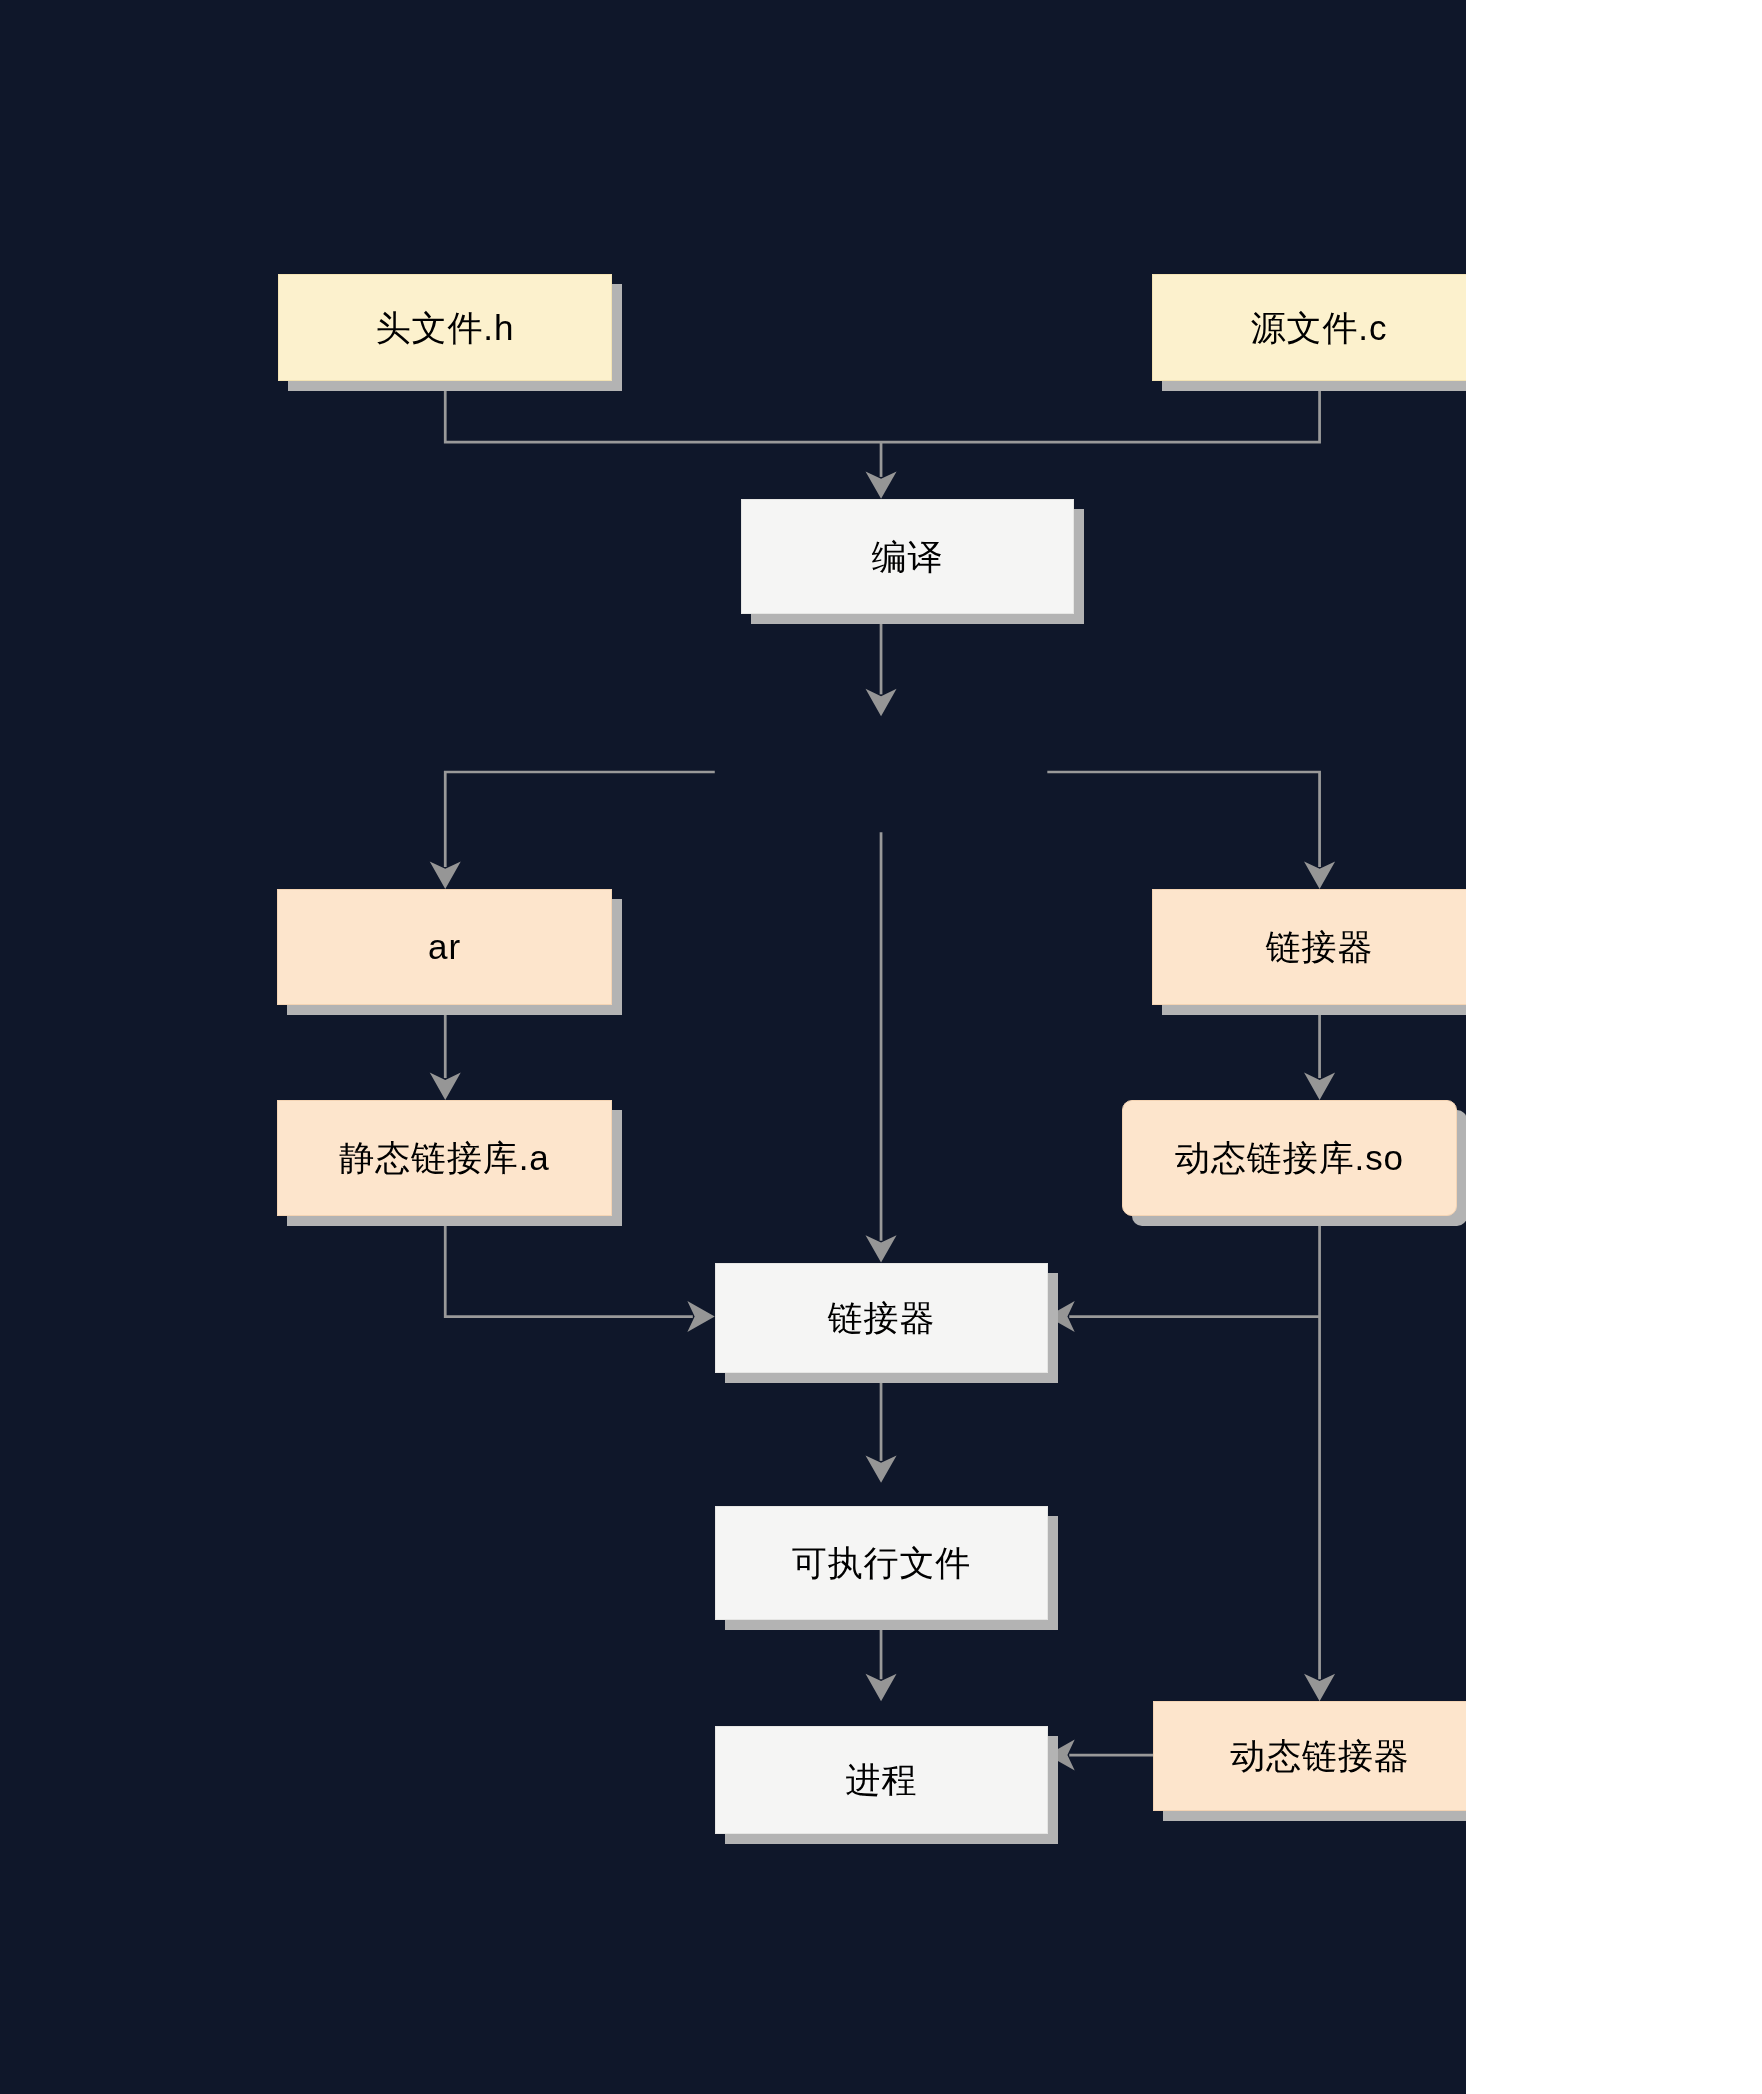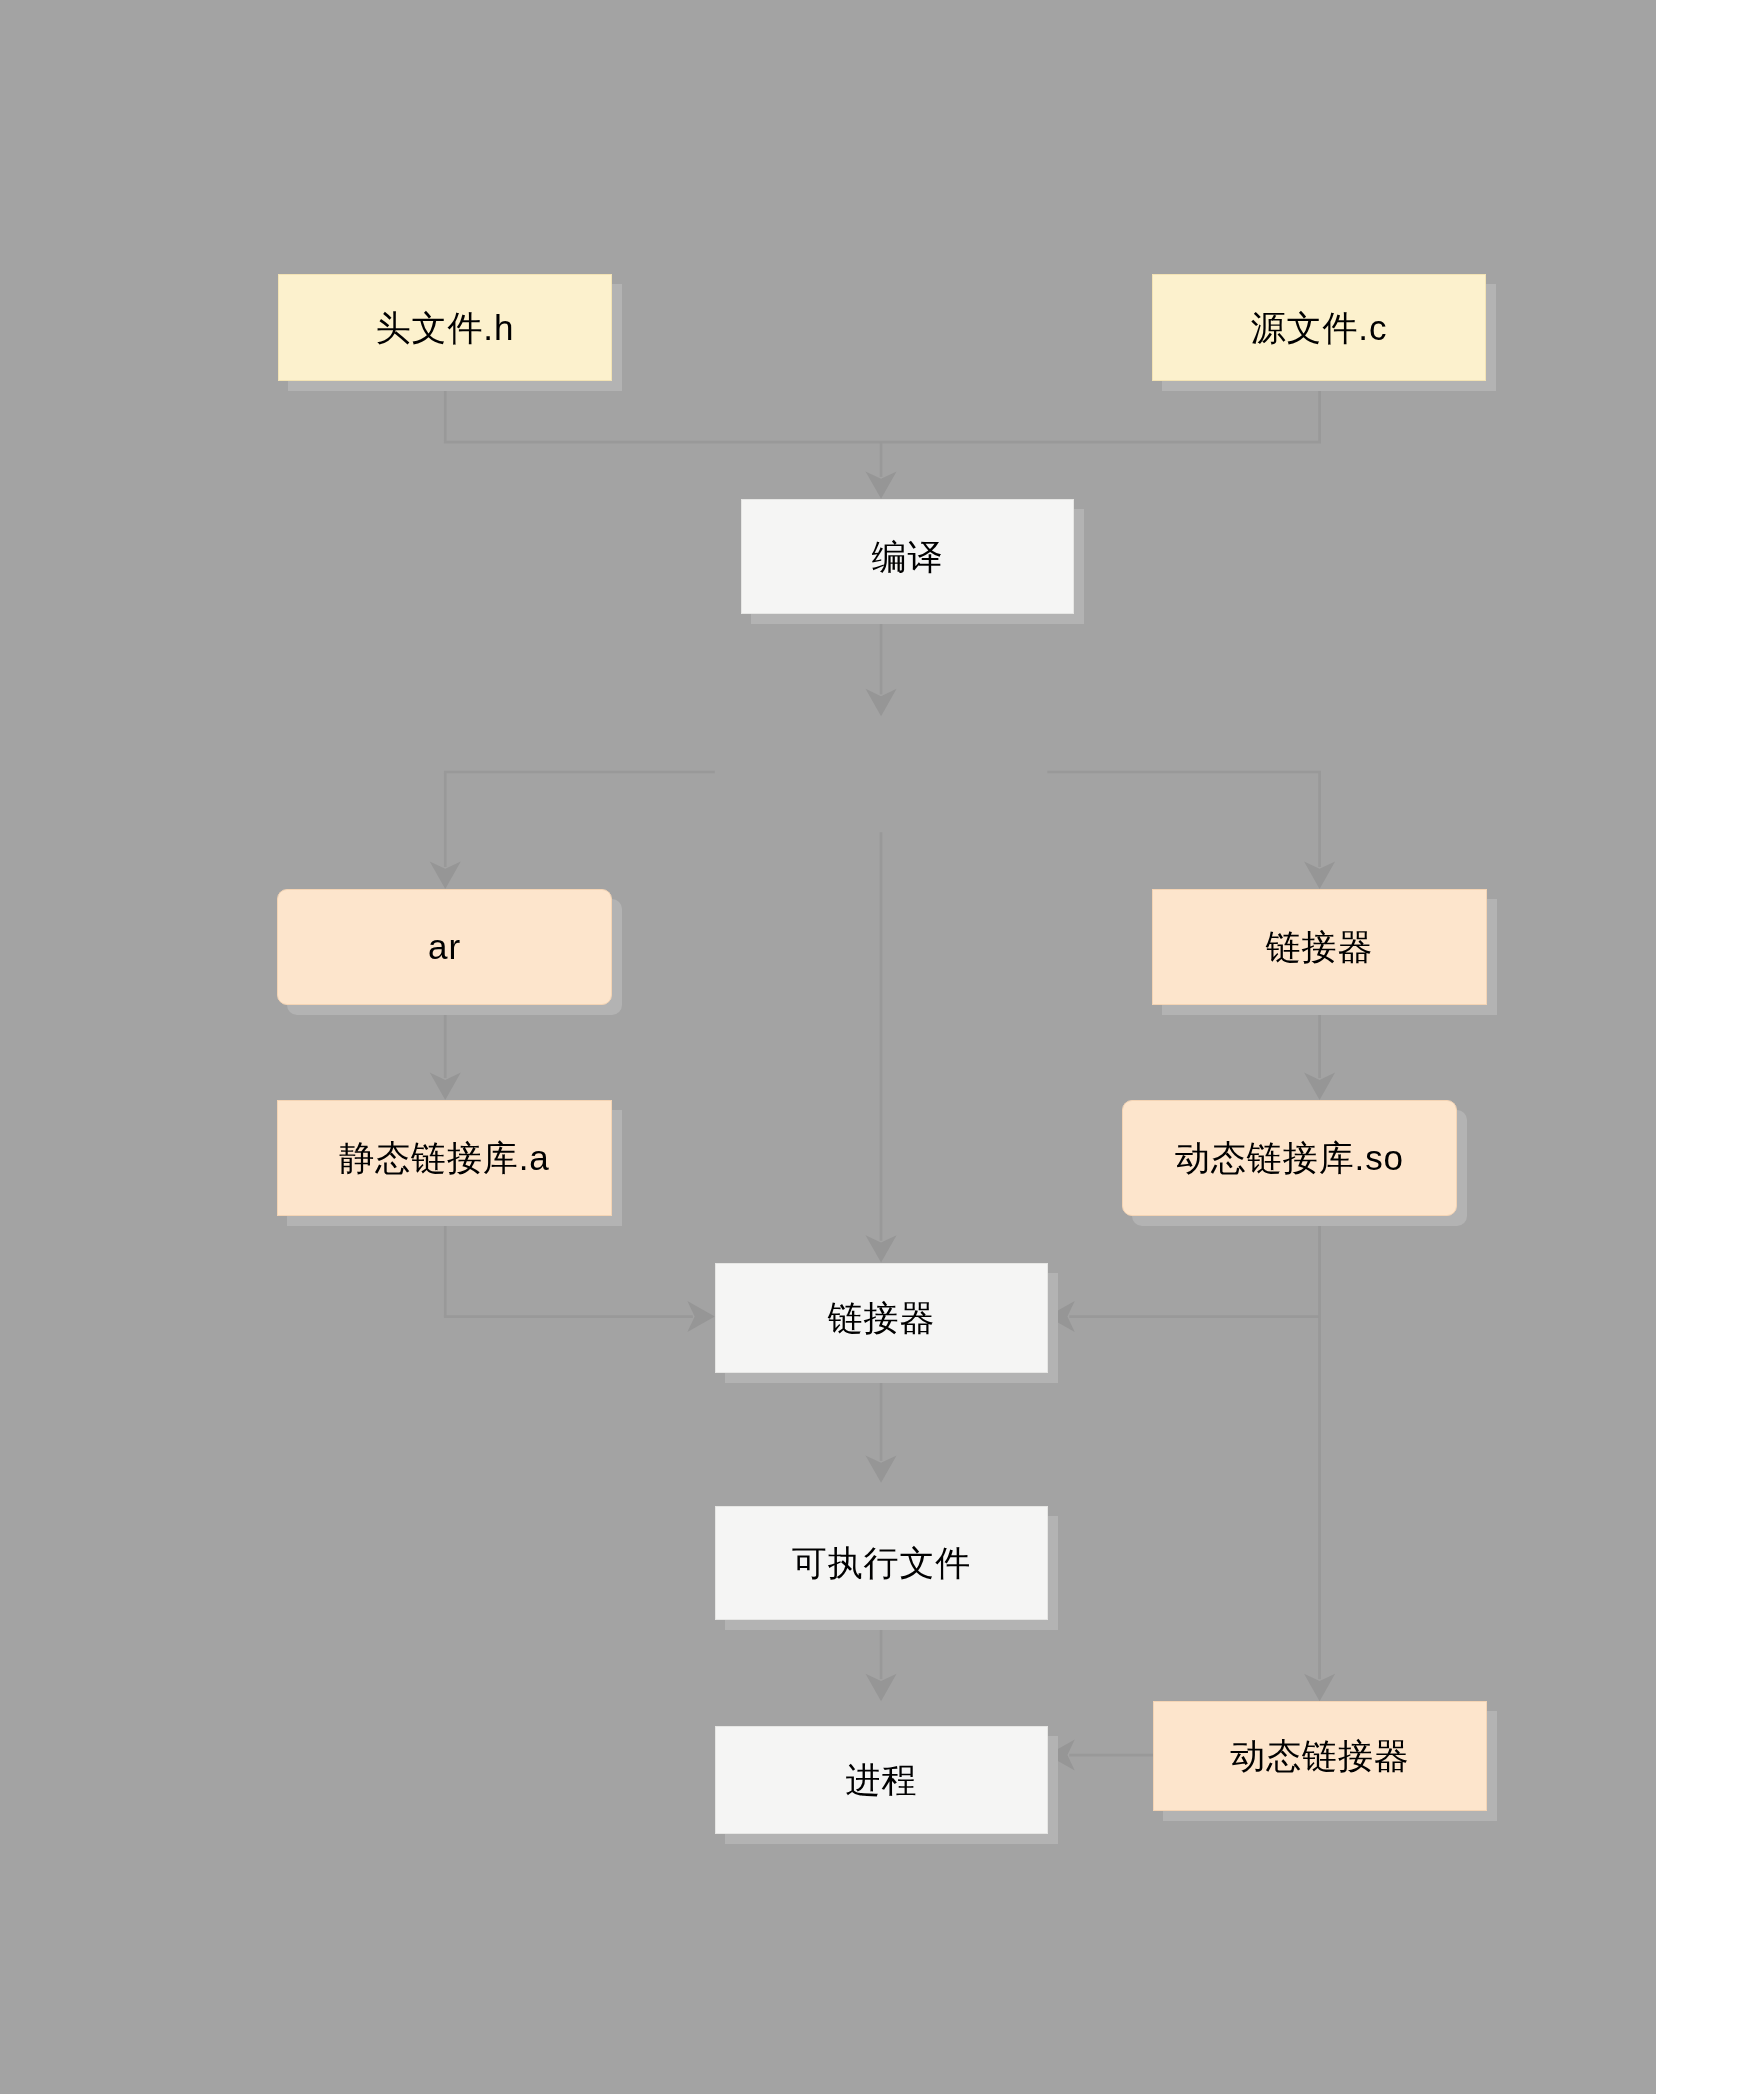--- a/index.html
+++ b/index.html
@@ -3,24 +3,25 @@
 <meta charset="utf-8">
 <style>
   html, body {
     margin: 0;
     padding: 0;
     background: #ffffff;
     font-family: "Liberation Sans", "DejaVu Sans", sans-serif;
   }
   .canvas {
     position: relative;
-    width: 1656px;
+    width: 1428px;
     height: 2094px;
-    background: #a3a3a3;
+    background: #0f172a;
     overflow: hidden;
+    padding-left: 38px;
   }
   .edges-layer {
     position: absolute;
     left: 0;
     top: 0;
     width: 1763px;
     height: 2094px;
   }
   .node {
     position: absolute;
@@ -109,21 +110,21 @@
 
   <div class="node source" style="left:1152px; top:274px; width:334px; height:107px;">
     <span class="lbl">源文件.c</span>
   </div>
 
   <div class="node artifact" style="left:741px; top:499px; width:333px; height:115px;">
     <span class="lbl">编译</span>
   </div>
 
 
-  <div class="node tool" style="left:277px; top:889px; width:335px; height:116px;border-radius:10px;">
+  <div class="node tool" style="left:277px; top:889px; width:335px; height:116px;">
     <span class="lbl">ar</span>
   </div>
 
   <div class="node tool" style="left:1152px; top:889px; width:335px; height:116px;">
     <span class="lbl">链接器</span>
   </div>
 
   <div class="node tool" style="left:277px; top:1100px; width:335px; height:116px;">
     <span class="lbl">静态链接库.a</span>
   </div>

